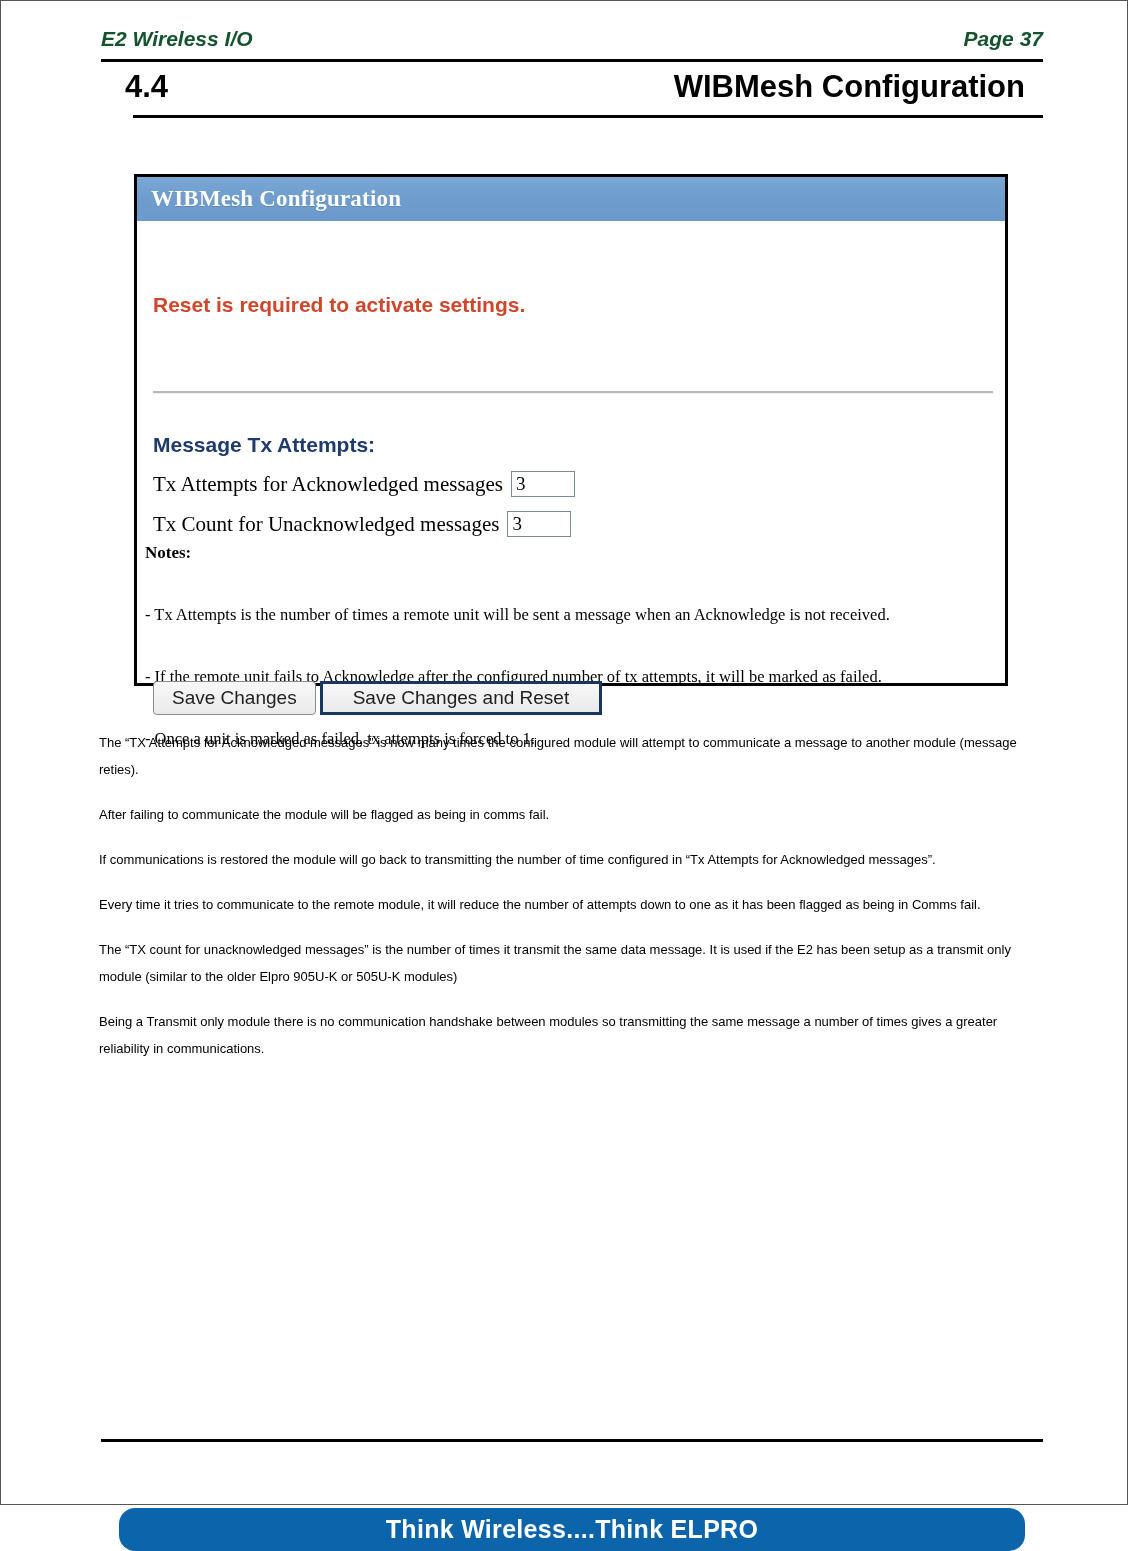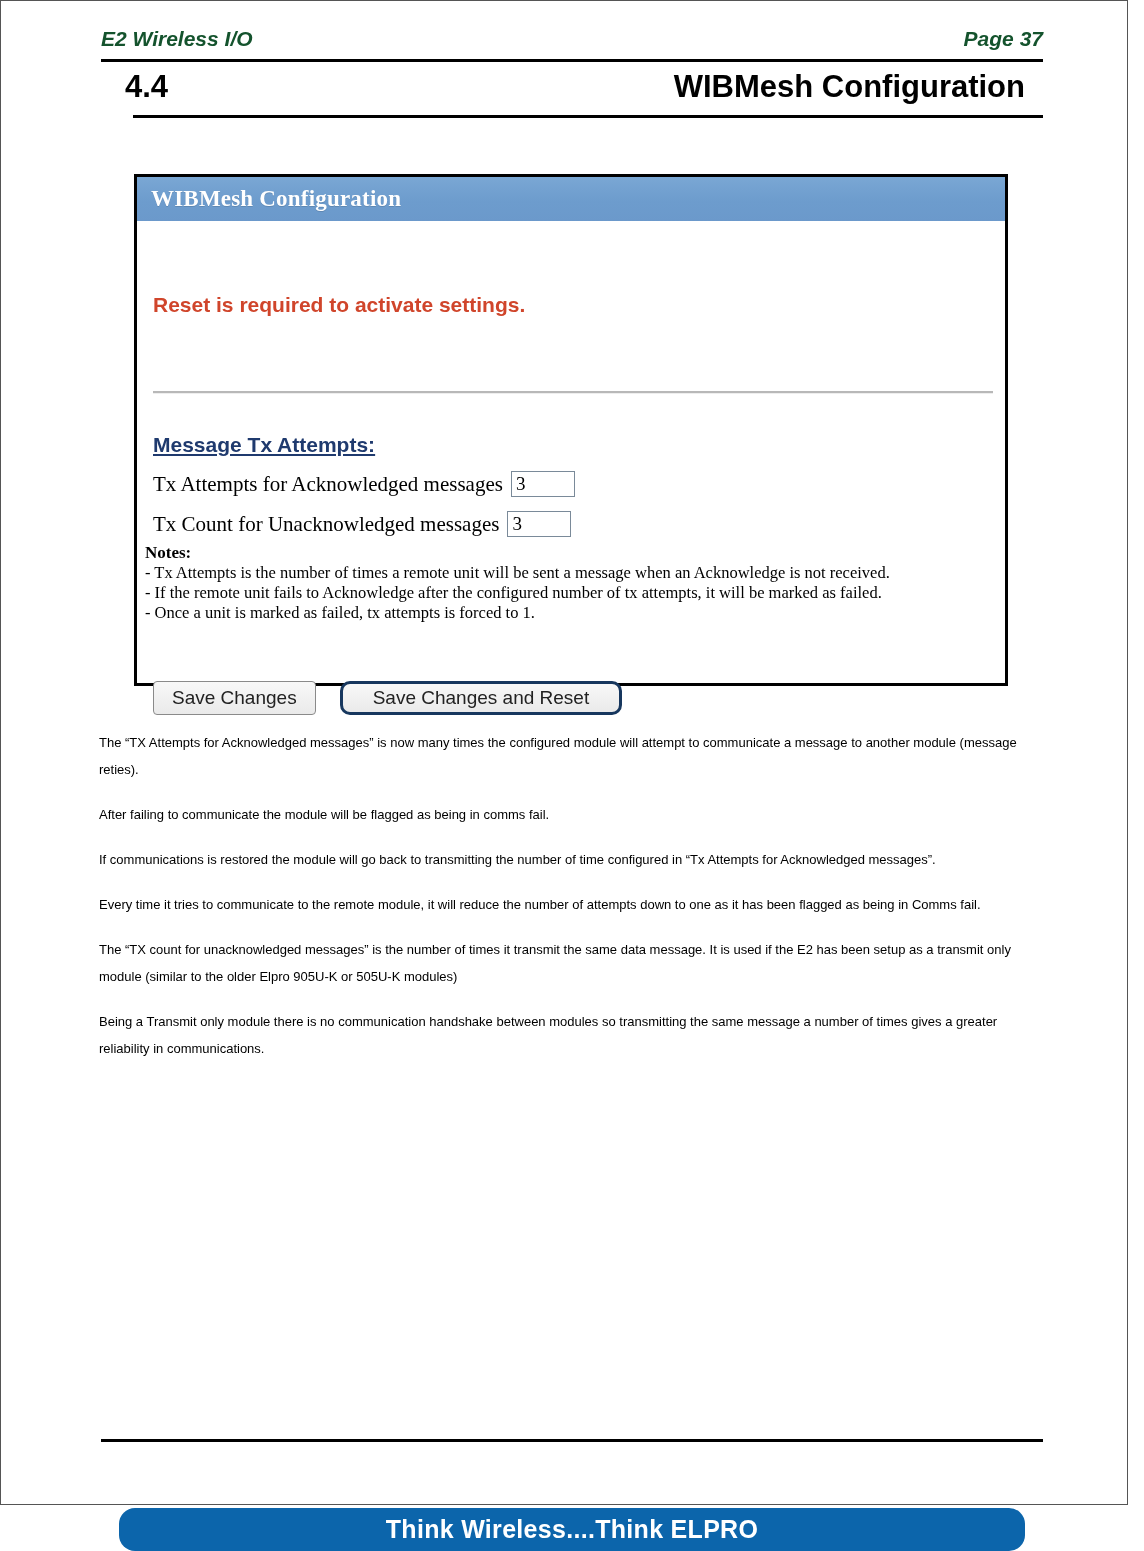--- a/index.html
+++ b/index.html
@@ -136,21 +136,20 @@
     border-bottom: 1px solid #eeeeee;
   }
 
   #msg-heading {
     position: absolute;
     left: 16px;
     top: 212px;
     font-size: 21px;
     font-weight: bold;
     color: #1f3a6e;
-    text-decoration: underline;
     font-family: "Liberation Sans", sans-serif;
     text-align: center;
   }
 
   .field-row {
     position: absolute;
     left: 16px;
     display: flex;
     align-items: center;
   }
@@ -186,43 +185,44 @@
   }
   #notes-title {
     font-size: 17px;
     font-weight: bold;
     line-height: 20px;
   }
   .note-line {
     font-size: 16.5px;
     line-height: 20px;
     white-space: normal;
+    margin-top: 42px;
   }
 
   #fig-buttons {
     position: absolute;
     left: 16px;
     top: 460px;
     display: flex;
     align-items: flex-end;
-    gap: 24px;
+    gap: 4px;
   }
   .fig-button {
     font-family: "Liberation Sans", sans-serif;
     font-size: 19px;
     color: #222222;
     background: linear-gradient(to bottom, #f8f8f8 0%, #eaeaea 100%);
     border: 1px solid #8a8a8a;
     border-radius: 4px;
     padding: 5px 18px;
     white-space: nowrap;
   }
   .fig-button.focused {
     border: 3px solid #17375e;
-    border-radius: 10px;
+    border-radius: 0;
     padding: 3px 30px;
   }
 
   
   #body-copy {
     position: absolute;
     left: 98px;
     top: 728px;
     width: 944px;
   }

